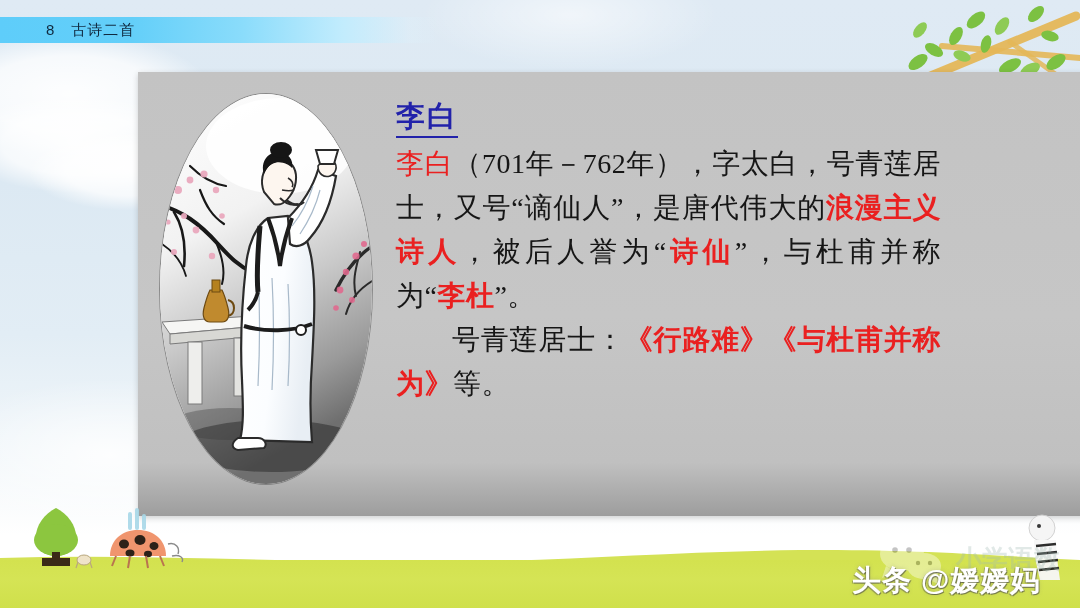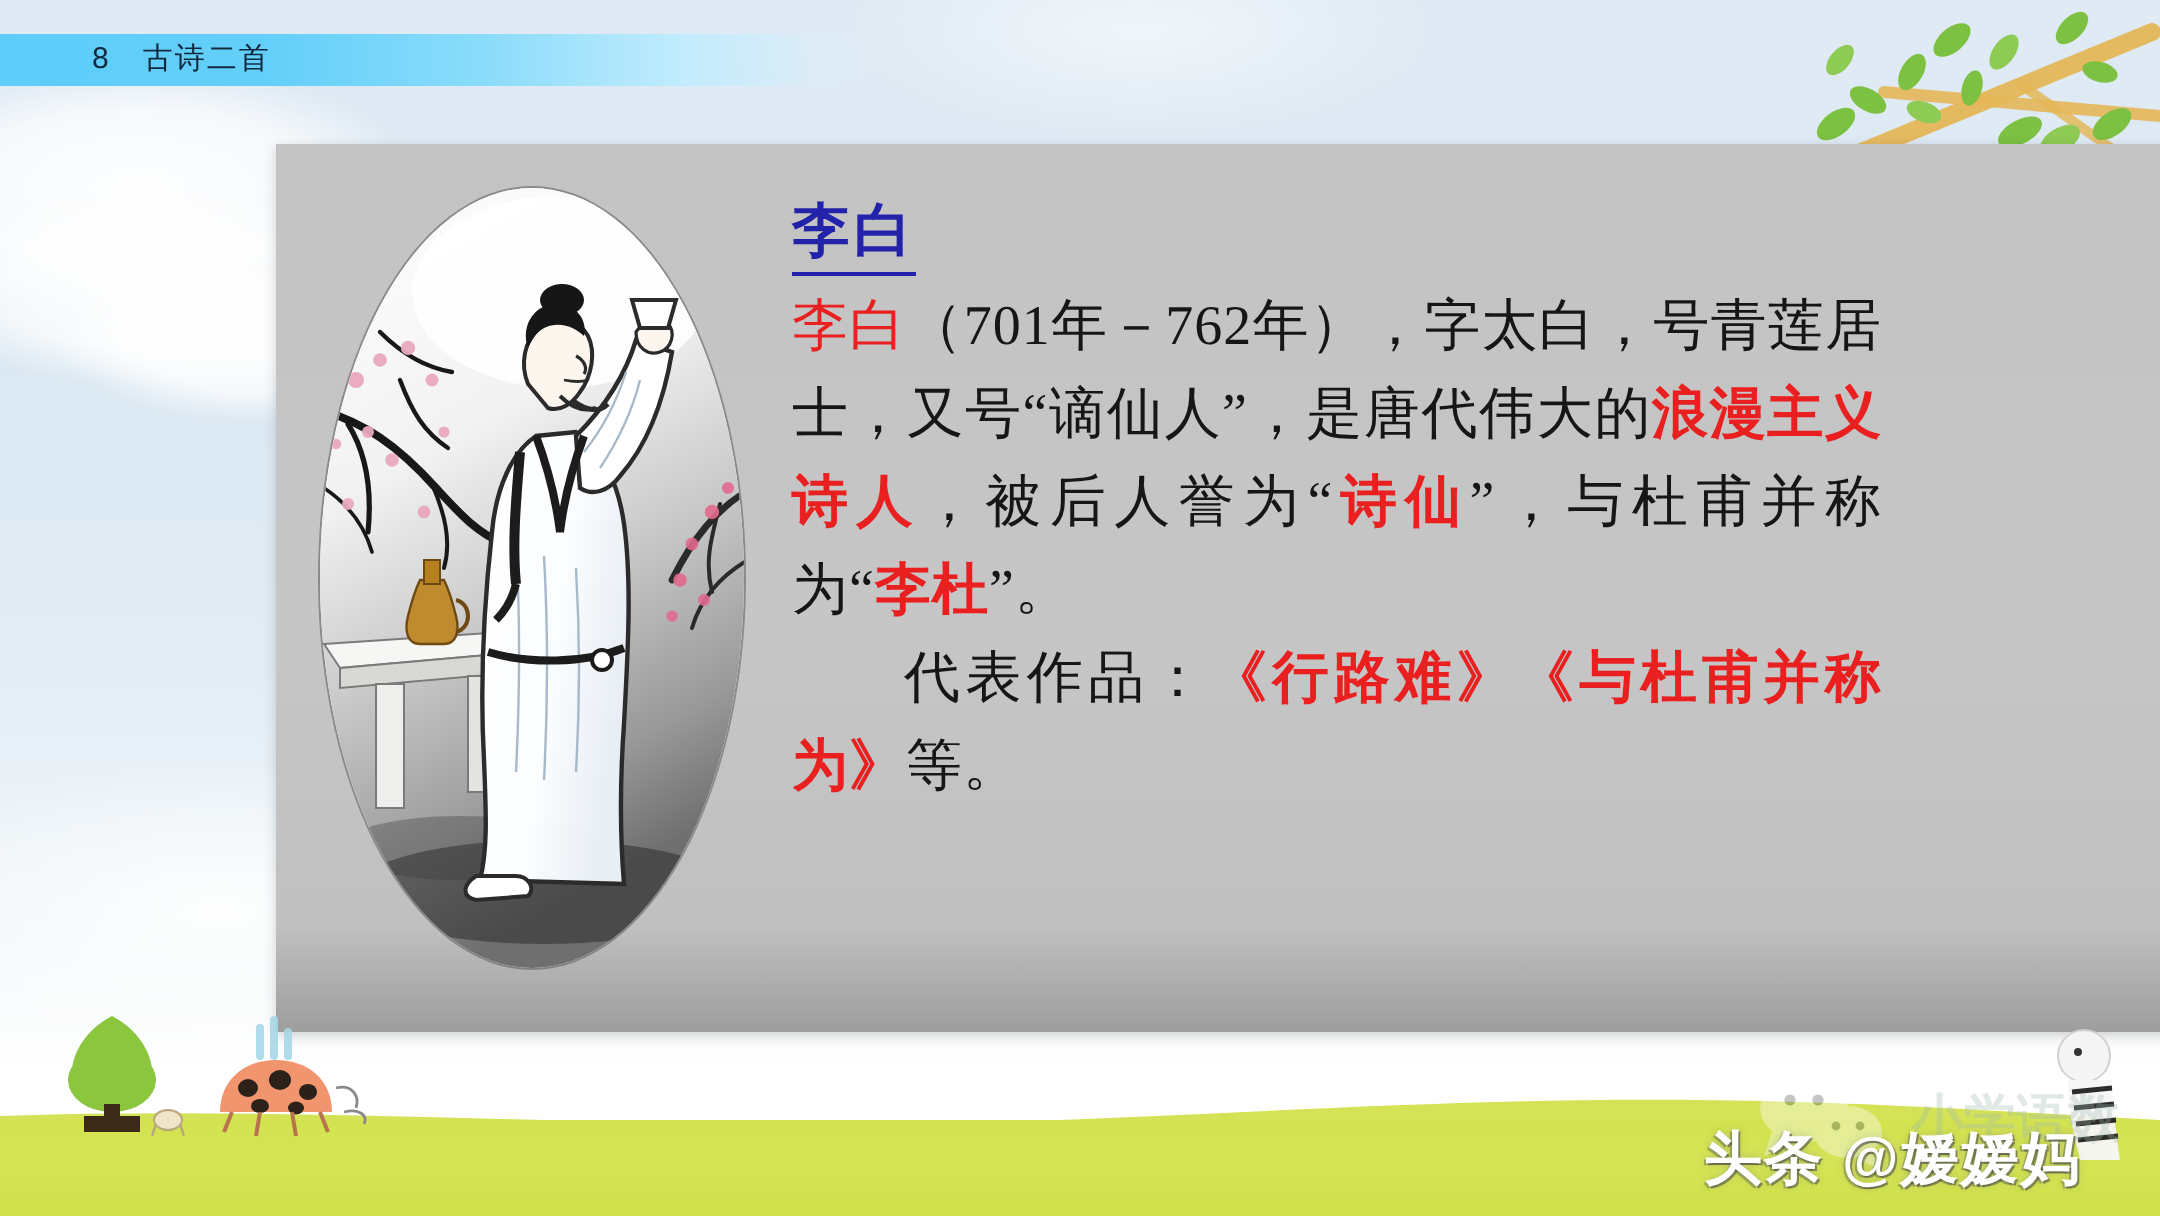--- a/index.html
+++ b/index.html
@@ -343,21 +343,21 @@
 
         <path d="M78,344 C72,348 70,354 78,356 L104,354 C108,350 104,344 98,344 Z" fill="#ffffff" stroke="#2b2b2b" stroke-width="2"></path>
       </svg>
     </div>
 
     <div class="text-block">
       <div class="heading">李白</div>
 
       <p class="para"><span class="red">李白</span><span>（701年－762年），字太白，号青莲居士，又号“谪仙人”，是唐代伟大的</span><span class="redb">浪漫主义诗人</span><span>，被后人誉为“</span><span class="redb">诗仙</span><span>”，与杜甫并称为“</span><span class="redb">李杜</span><span>”。</span></p>
 
-      <p class="para"><span>代表作品：</span><span class="redb">《行路难》《与杜甫并称为》</span><span>等。</span></p>
+      <p class="para"><span>号青莲居士：</span><span class="redb">《行路难》《与杜甫并称为》</span><span>等。</span></p>
     </div>
   </div>
 
   <svg class="grass-hump" viewBox="0 0 1080 22" preserveAspectRatio="none">
     <path d="M0,22 L0,12 C120,8 240,14 360,16 C520,19 640,6 800,4 C920,3 1000,10 1080,14 L1080,22 Z" fill="#d4e255"></path>
   </svg>
   <div class="grass"></div>
 
   <svg class="lawn-deco" viewBox="0 0 240 78">
     <g>

